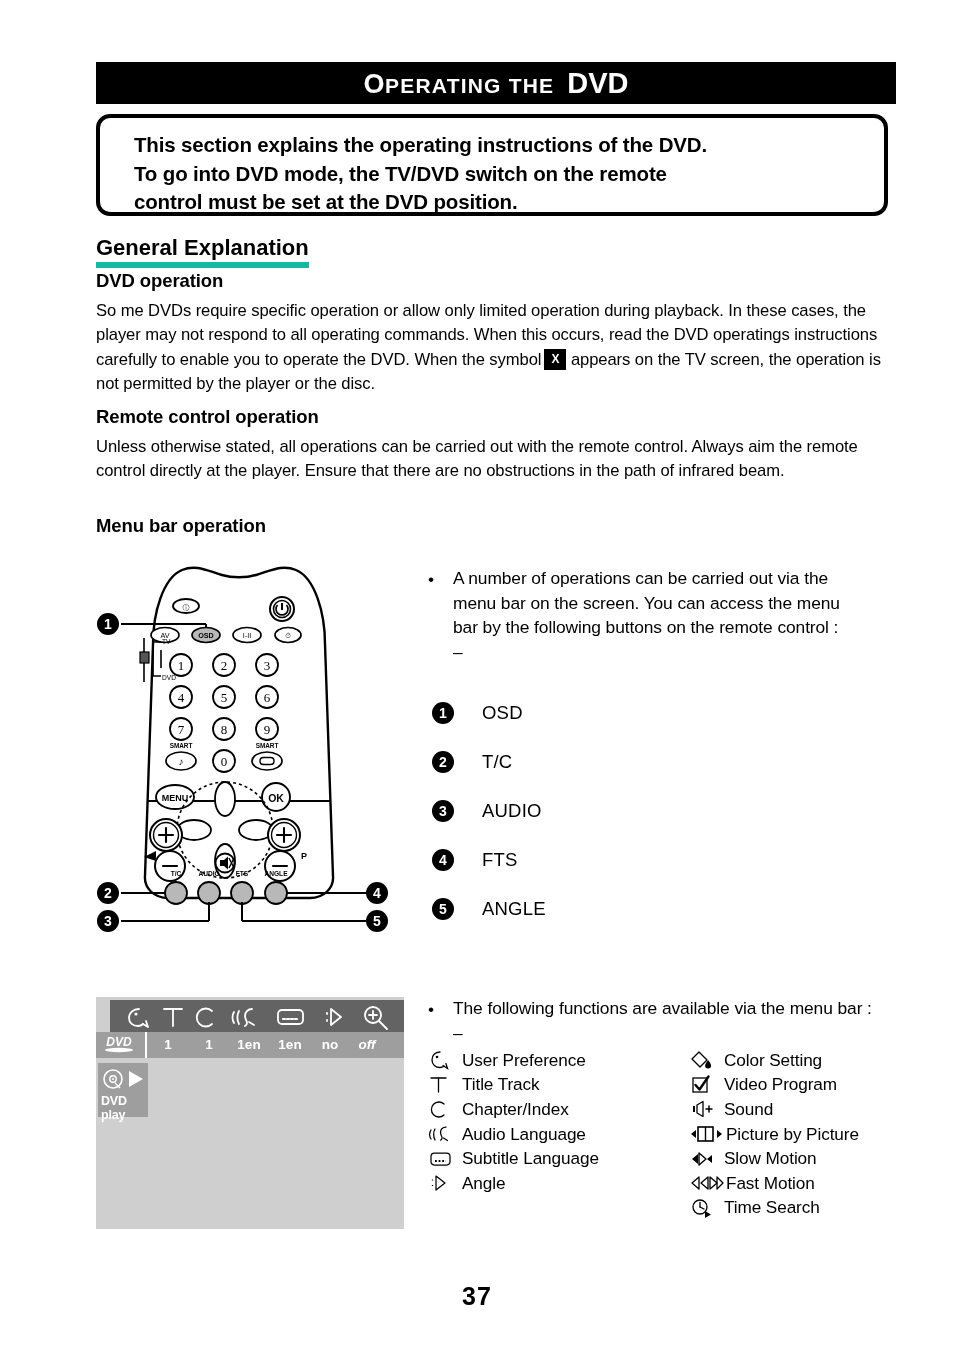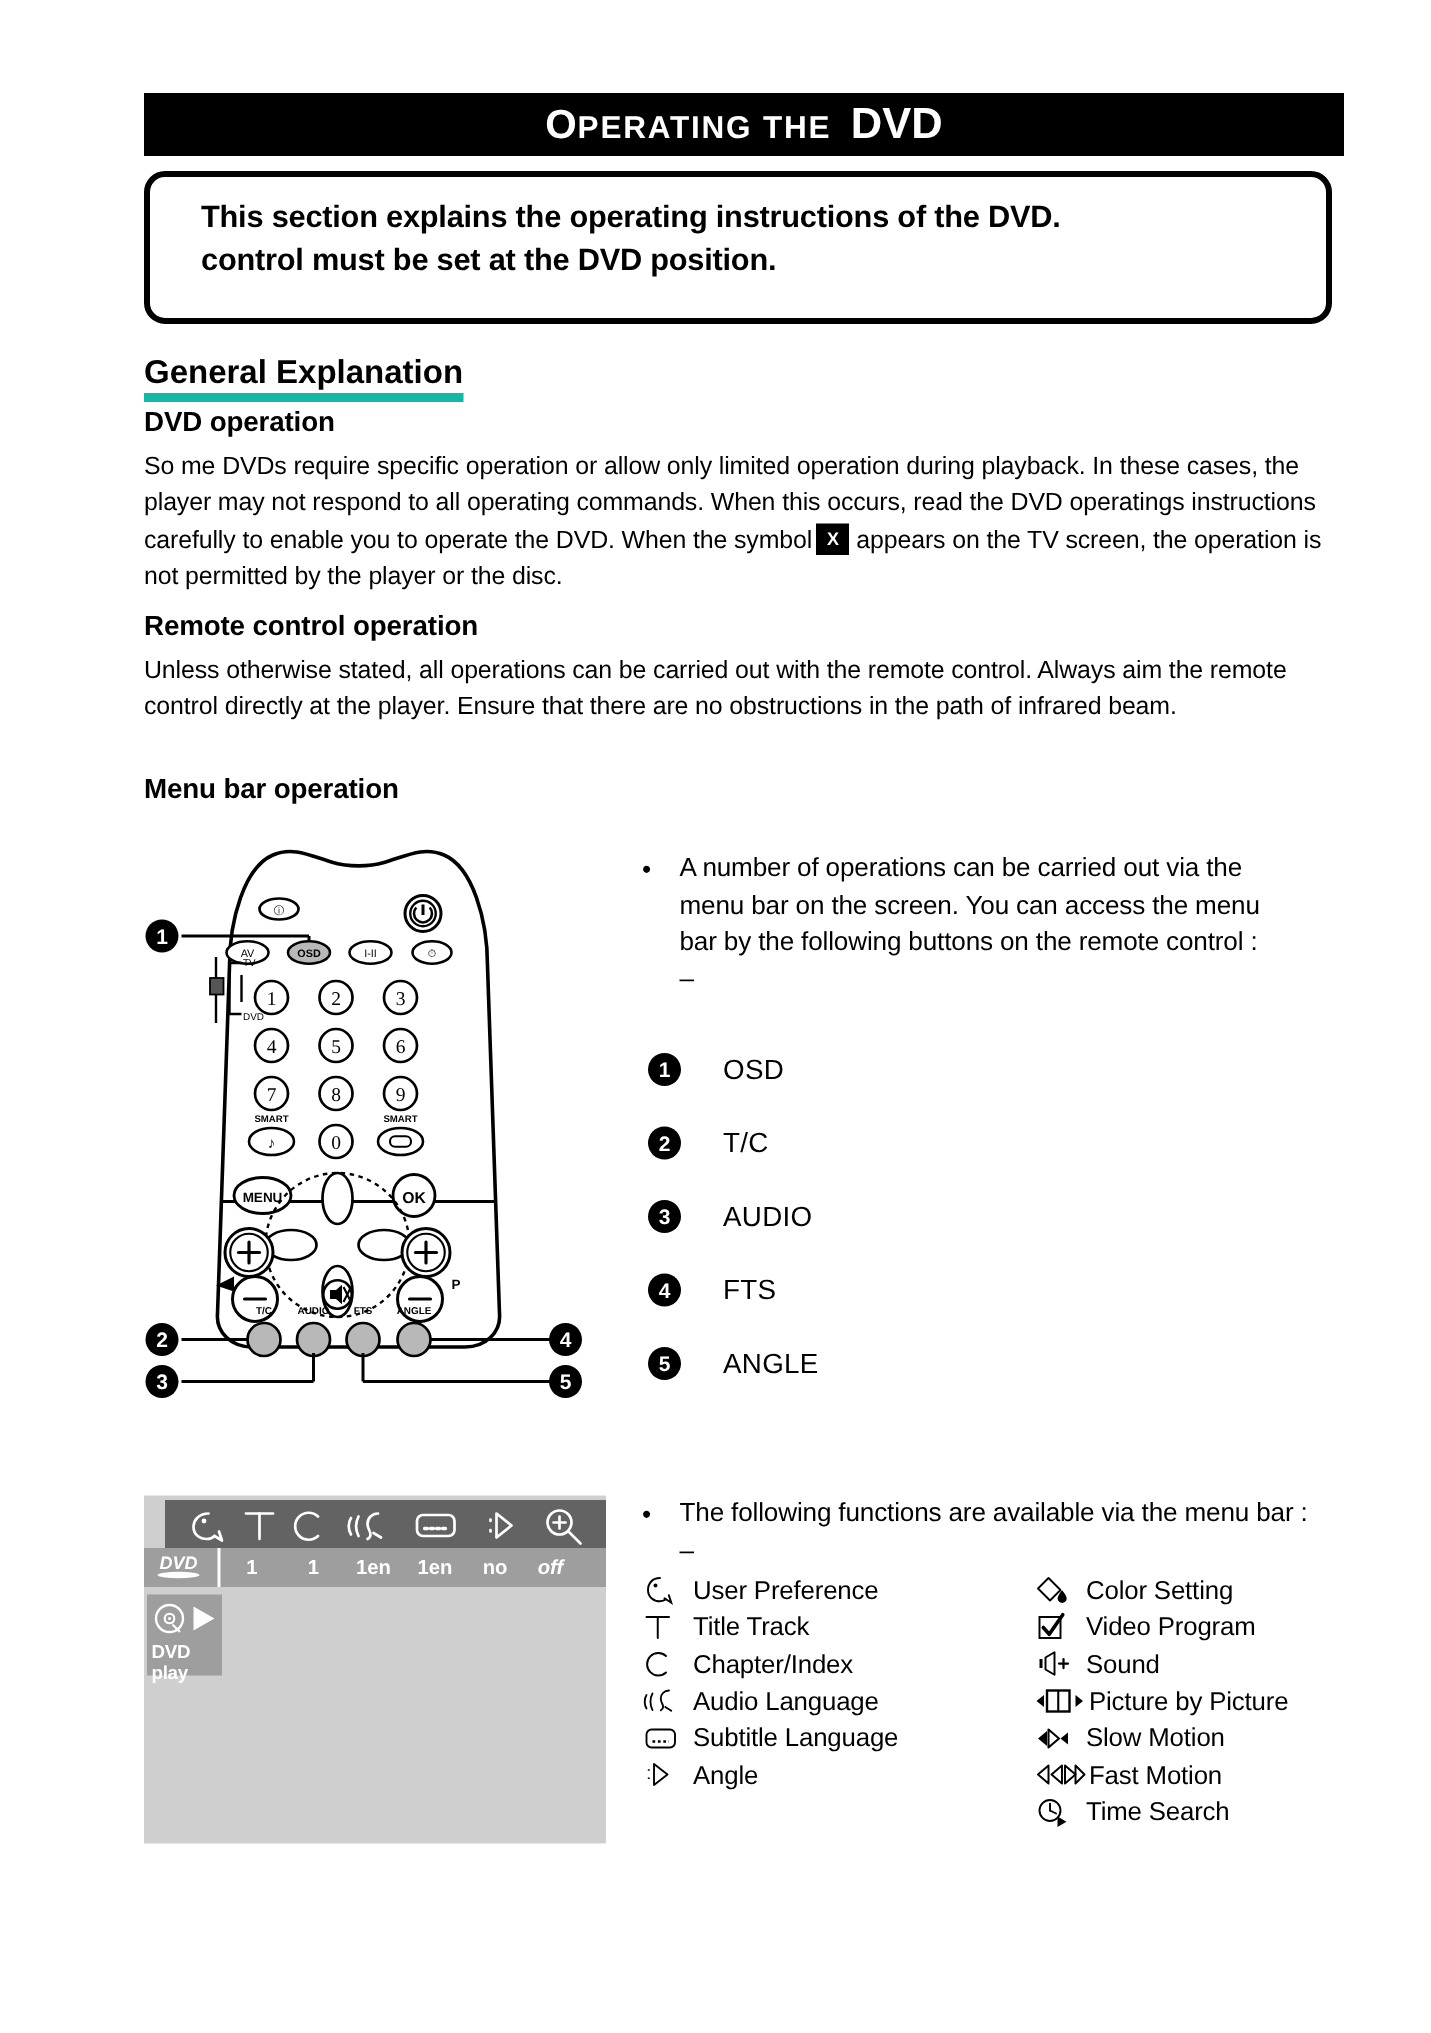--- a/index.html
+++ b/index.html
@@ -133,20 +133,21 @@
 <div class="page">
 
   <div class="banner">
     <div class="banner-text">
       <span class="bn-cap">O</span><span class="bn-sm">PERATING THE</span><span class="bn-dvd">DVD</span>
     </div>
   </div>
 
   <div class="introbox">
     <p>This section explains the operating instructions of the DVD.</p>
+    <p>To go into DVD mode, the TV/DVD switch on the remote</p>
     <p>control must be set at the DVD position.</p>
   </div>
 
   <div class="h2" style="left:96px;top:235px;">General Explanation</div>
 
   <div class="h3" style="left:96px;top:270px;">DVD operation</div>
 
   <div class="body" style="left:96px;top:299px;width:800px;">
     <span>So me DVDs require specific operation or allow only limited operation during playback. In these cases, the player may not respond to all operating commands. When this occurs, read the DVD operatings instructions carefully to enable you to operate the DVD. When the symbol</span><span class="xbox">X</span>
     <span>appears on the TV screen, the operation is not permitted by the player or the disc.</span>
@@ -599,14 +600,15 @@
                 <line x1="10" y1="10" x2="14" y2="12"></line>
             </g>
             <path d="M15 14 l6 3.5 l-6 3.5 z" fill="#000"></path>
           </svg>
         </span>
         <span class="flbl">Time Search</span>
       </div>
     </div>
   </div>
 
+  <div class="pageno">37</div>
 
 </div>
 
 </body></html>

